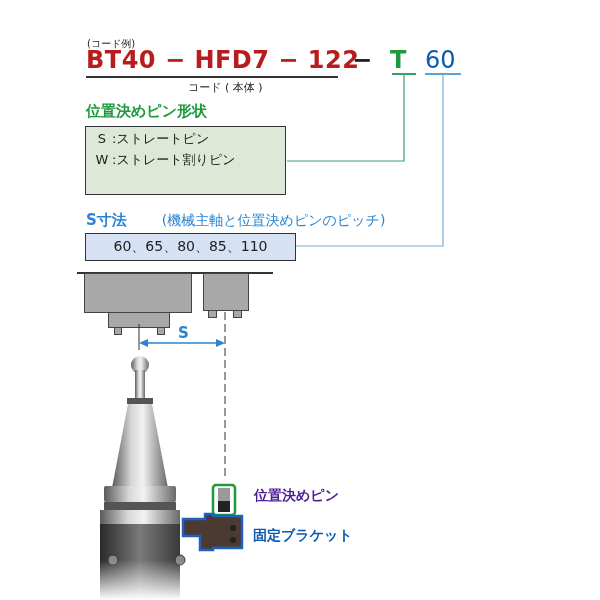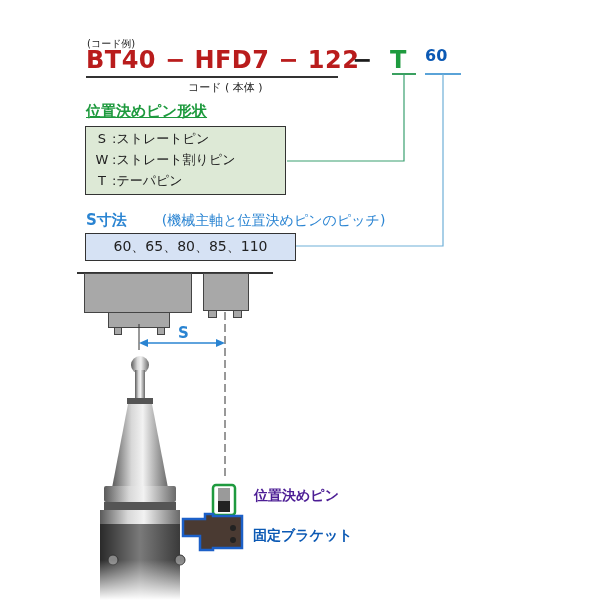--- a/index.html
+++ b/index.html
@@ -5,24 +5,24 @@
   html, body { margin:0; padding:0; background:#ffffff; }
   body { width:600px; height:600px; position:relative; overflow:hidden; font-family:"DejaVu Sans", "Liberation Sans", sans-serif; }
   .abs { position:absolute; }
   .code-example { left:87px; top:37px; font-size:10px; color:#222; }
   .code-main { left:86px; top:46px; font-size:24px; font-weight:bold; color:#b91c1c; letter-spacing:0.5px; white-space:nowrap; }
   .code-underline { left:86px; top:76px; width:252px; height:2px; background:#333; }
   .code-body-label { left:188px; top:80px; font-size:11px; color:#222; }
   .dash-sep { left:352px; top:46px; font-size:24px; font-weight:bold; color:#1a1a1a; }
   .code-T { left:390px; top:46px; font-size:24px; font-weight:bold; color:#1e9a3e; }
   .code-T-ul { left:392px; top:73px; width:24px; height:1.5px; background:#3aa060; }
-  .code-60 { left:425px; top:46px; font-size:16px; font-weight:bold; color:#0b59b4; }
+  .code-60 { left:425px; top:46px; font-size:24px; font-weight:normal; color:#0b59b4; }
   .code-60-ul { left:425px; top:73px; width:36px; height:1.5px; background:#5aa3d8; }
 
-  .pin-title { left:86px; top:102px; font-size:15px; font-weight:bold; color:#1e9a3e;text-decoration:underline; }
+  .pin-title { left:86px; top:102px; font-size:15px; font-weight:bold; color:#1e9a3e; }
   .pin-box { left:85px; top:126px; width:201px; height:69px; background:#dde9d6; border:1.5px solid #333; box-sizing:border-box; }
   .pin-row { position:absolute; left:6px; font-size:13px; color:#222; white-space:nowrap; }
   .pin-row .code { display:inline-block; width:20px; text-align:center; }
 
   .s-title { left:86px; top:210px; white-space:nowrap; }
   .s-title .big { font-size:15px; font-weight:bold; color:#2a84d2; }
   .s-title .small { font-size:14px; font-weight:normal; color:#2a84d2;padding-left:35px; }
   .s-box { left:85px; top:233px; width:211px; height:28px; background:#d6e2f4; border:1.5px solid #333; box-sizing:border-box; font-size:14px; color:#222; text-align:center; line-height:25px; }
 
   .spindle-line { left:77px; top:272px; width:196px; height:1.5px; background:#333; }
@@ -50,23 +50,20 @@
   <polyline points="443,74 443,246 287,246" fill="none" stroke="#6fb0d8" stroke-width="1.2"></polyline>
 </svg>
 
 <div class="abs pin-title">位置決めピン形状</div>
 <div class="abs pin-box">
   <div class="pin-row" style="top:3px;">
     <span class="code">S</span><span>:ストレートピン</span>
   </div>
   <div class="pin-row" style="top:24px;">
     <span class="code">W</span><span>:ストレート割りピン</span>
-  </div>
-  <div class="pin-row" style="top:45px;">
-    <span class="code">T</span><span>:テーパピン</span>
   </div>
 </div>
 
 <div class="abs s-title">
   <span class="big">S寸法</span><span class="small">(機械主軸と位置決めピンのピッチ)</span>
 </div>
 <div class="abs s-box">60、65、80、85、110</div>
 
 <div class="abs spindle-line"></div>
 <div class="abs block" style="left:84px;top:273px;width:108px;height:40px;"></div>

